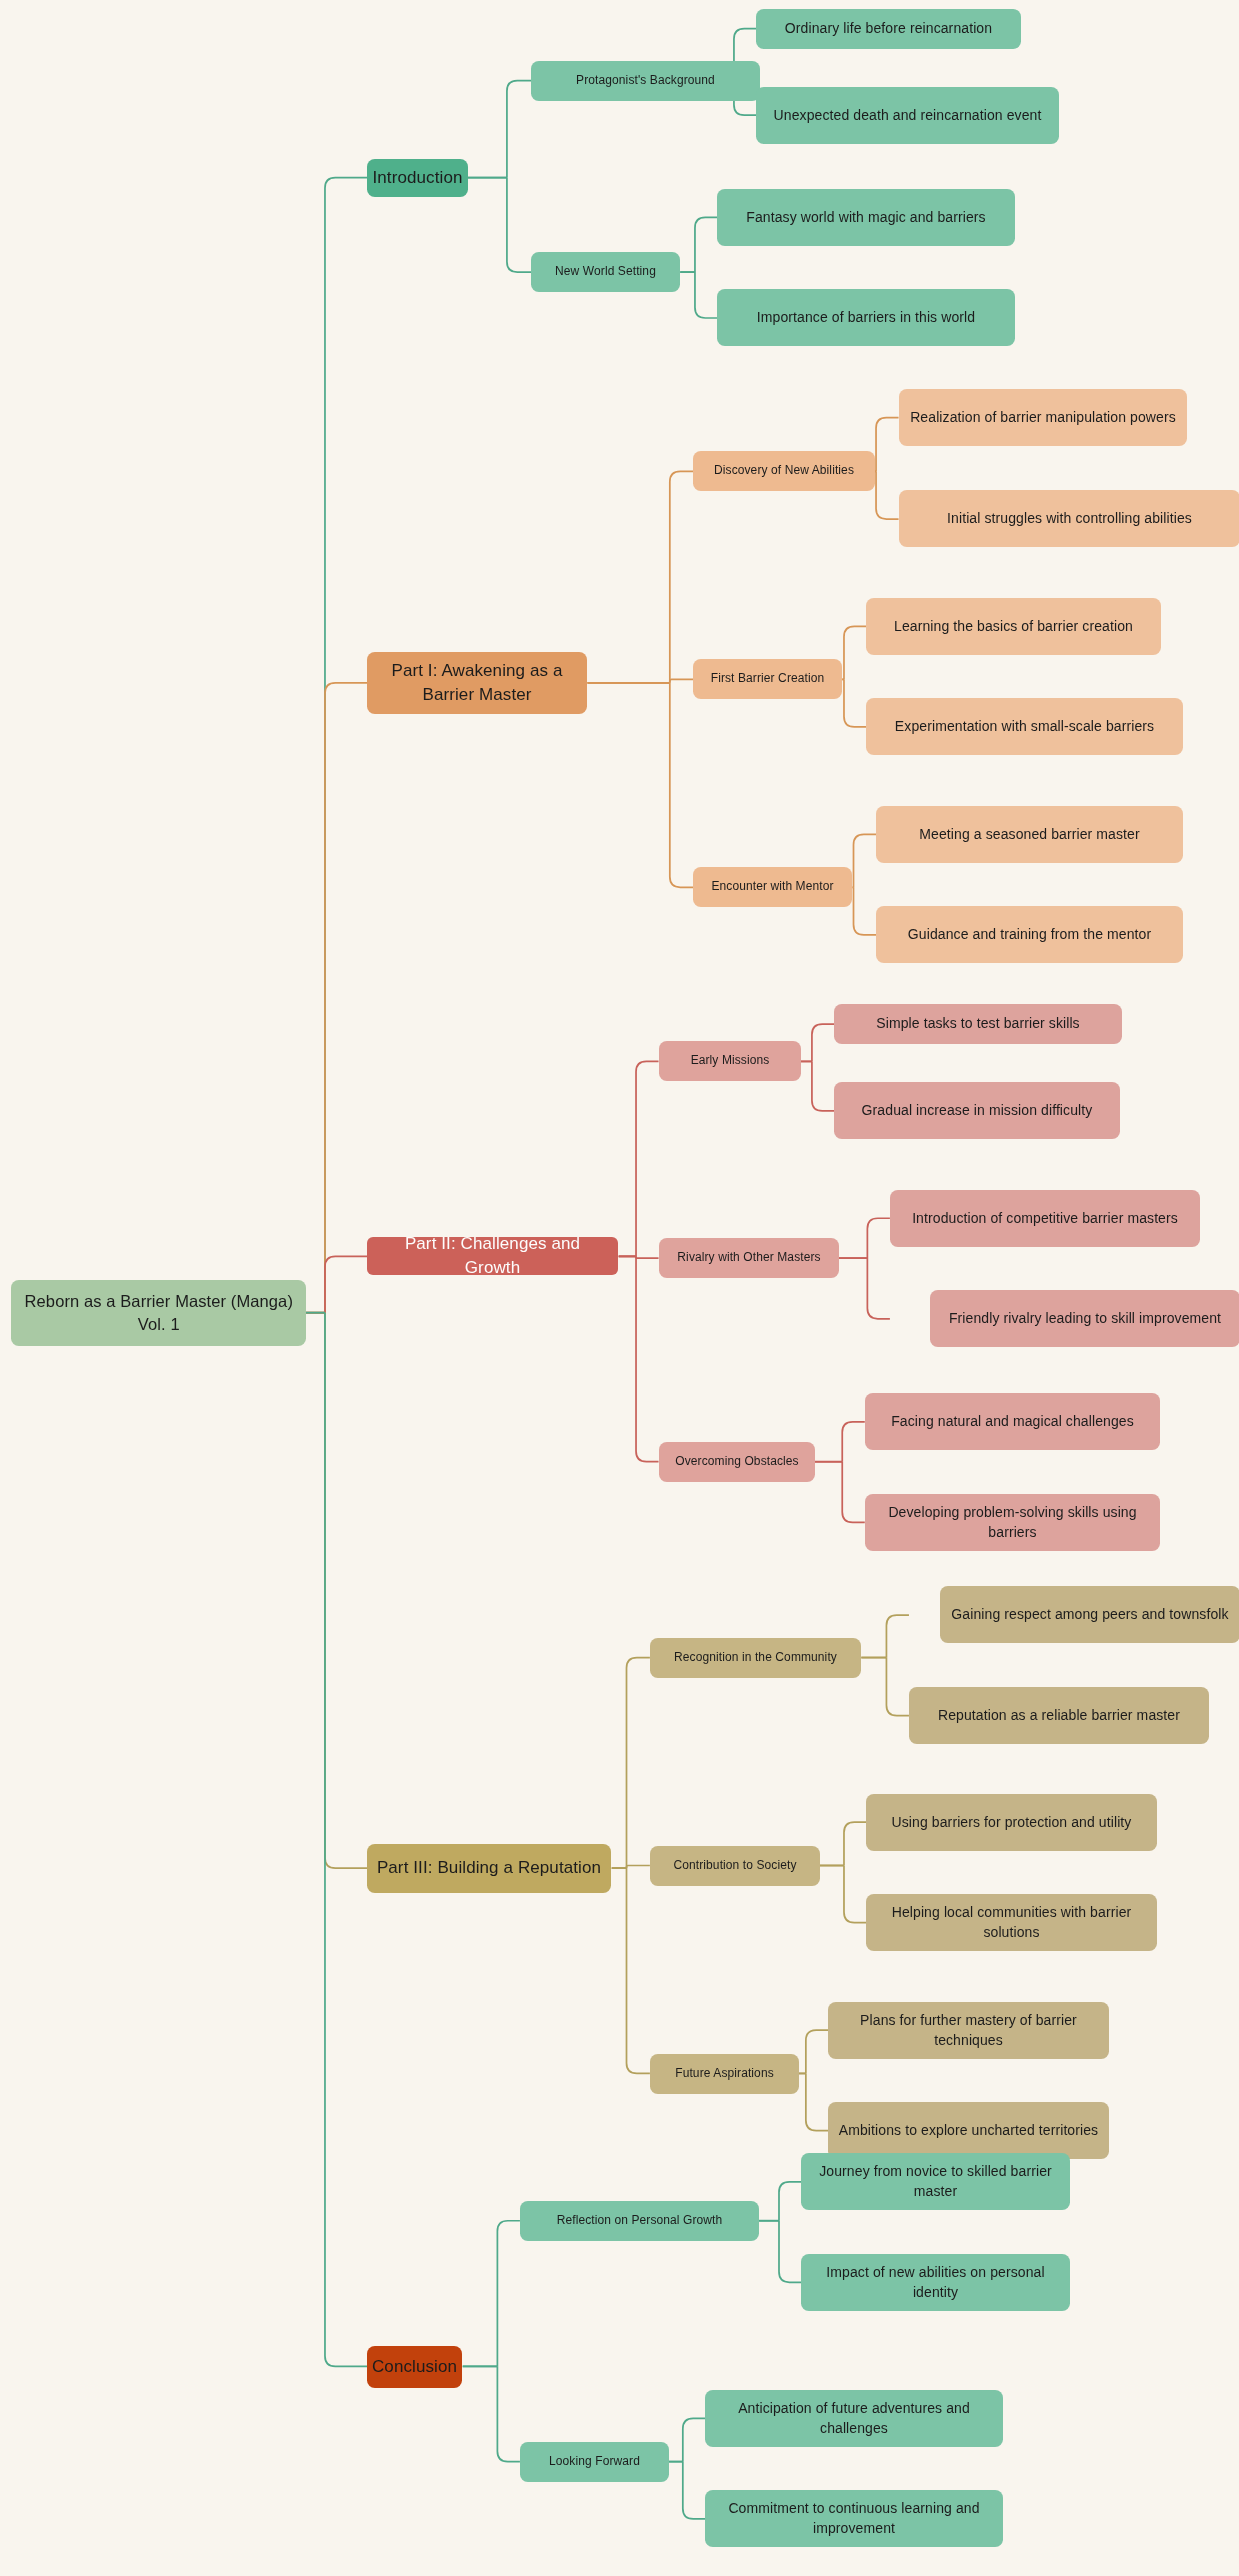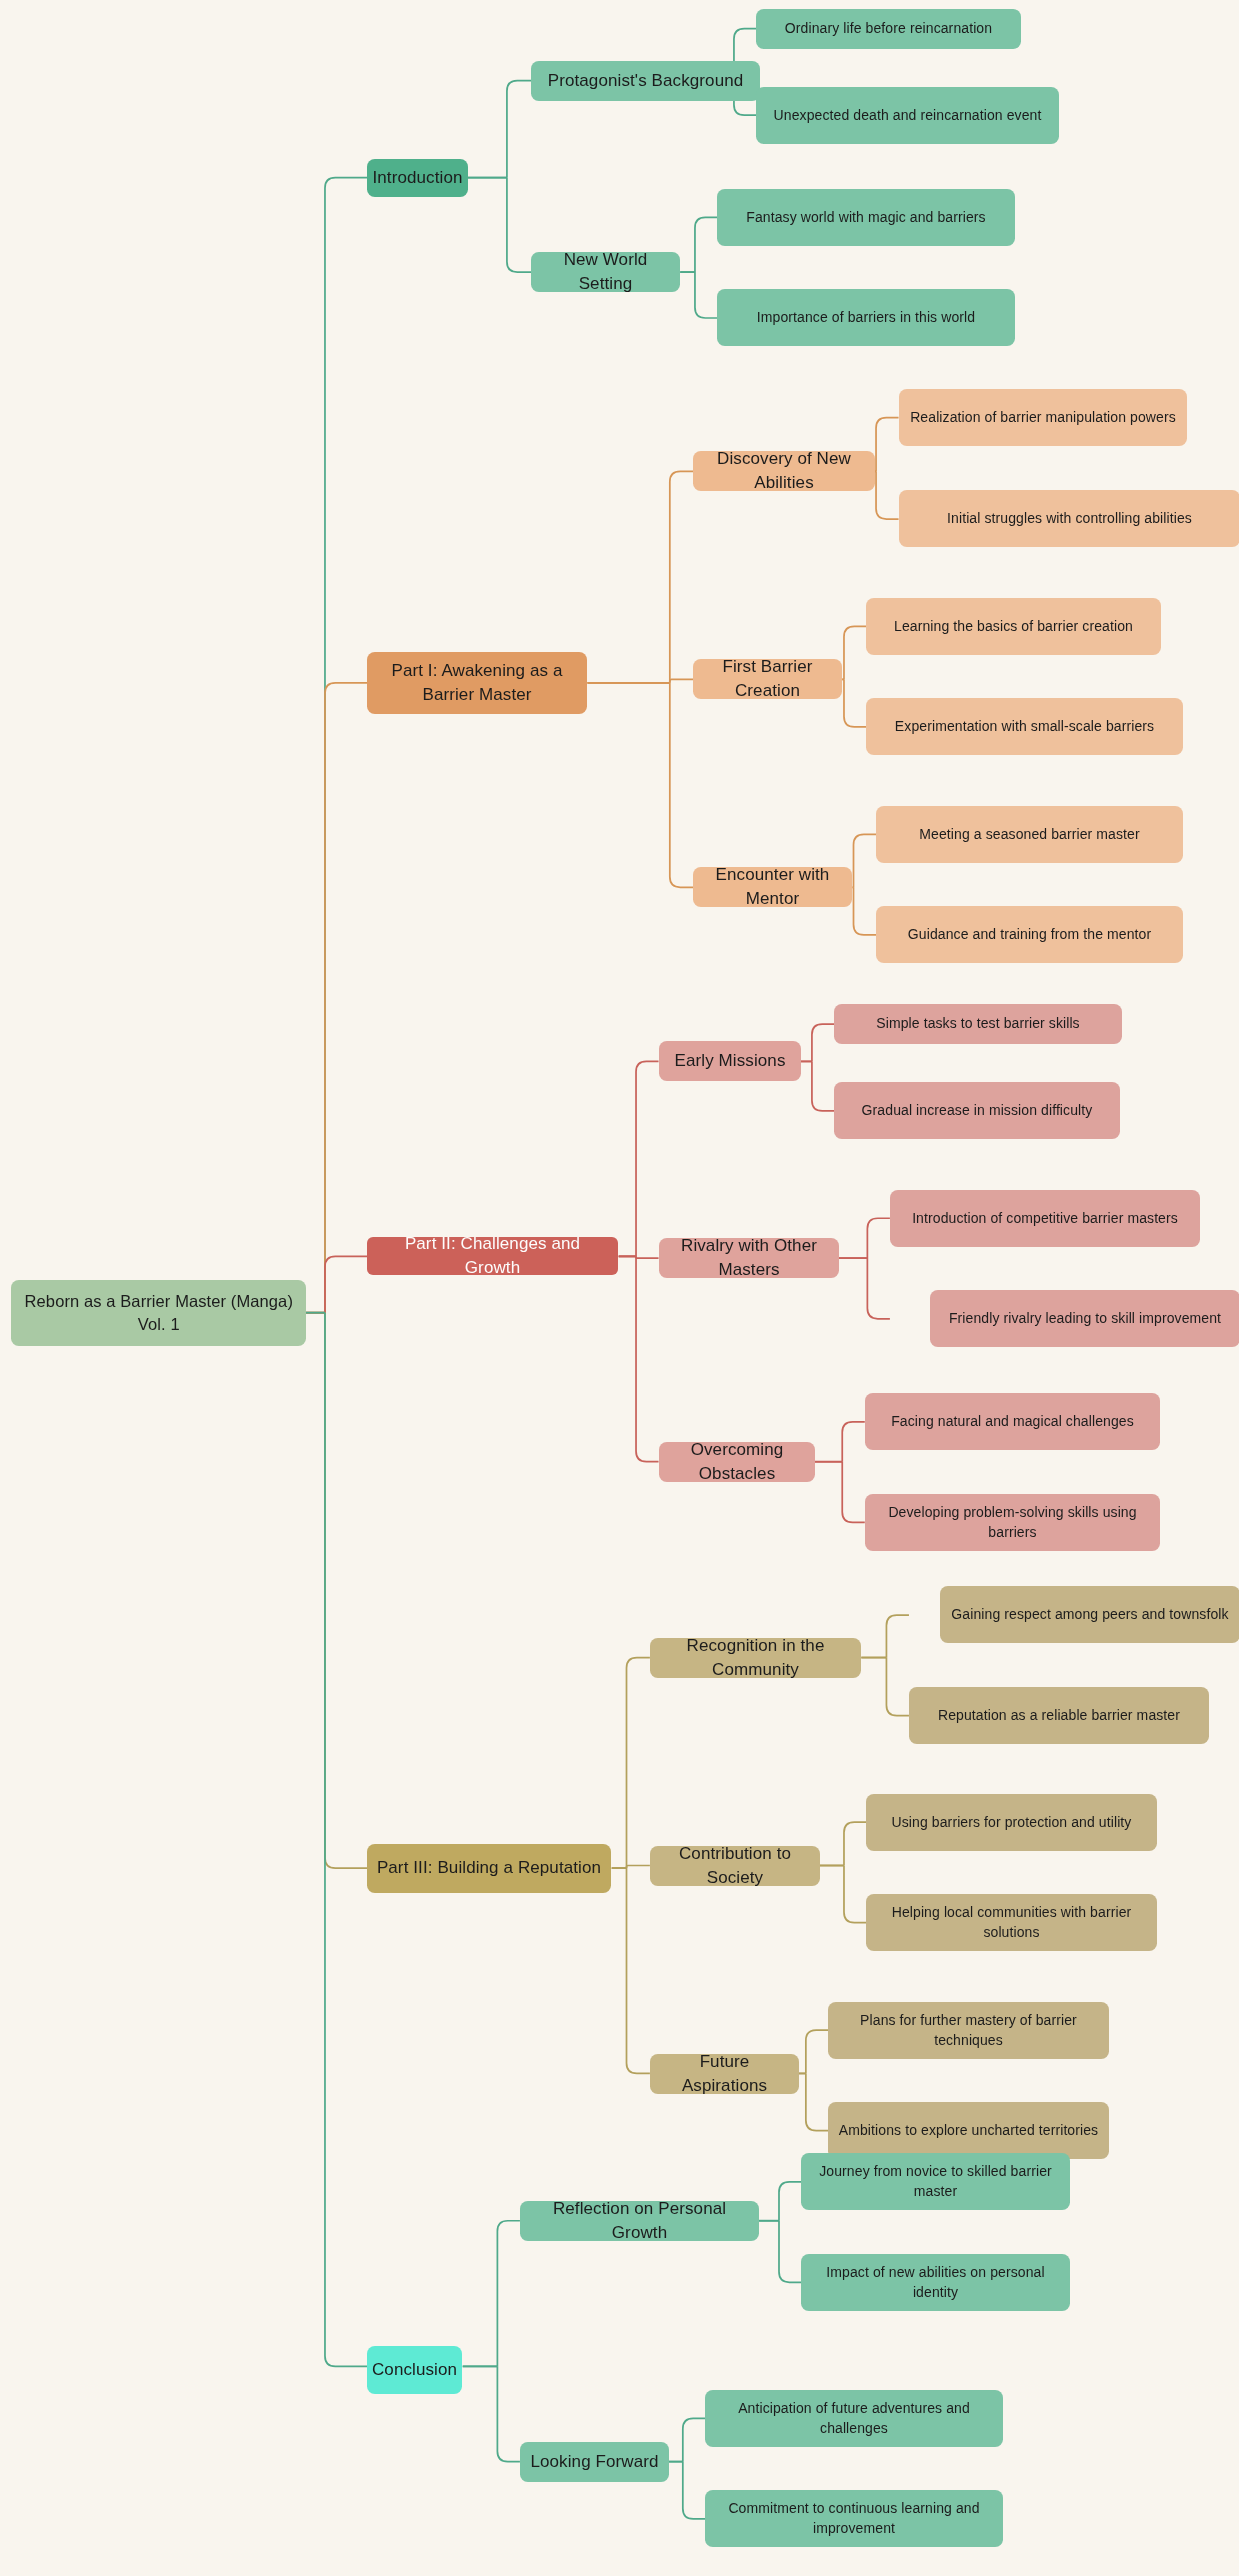--- a/index.html
+++ b/index.html
@@ -18,21 +18,21 @@
     text-align:center;
     border-radius:7.8px;
     color:#1c1c1c;
     line-height:1.42;
     padding:3.5px 8.7px;
     letter-spacing:0.1px;
   }
   .node.white{color:#fdfdfd;border-radius:6px;}
   .lvl0{font-size:16.5px;}
   .lvl1{font-size:17px;}
-  .lvl2{font-size:17px;}
+  .lvl2{font-size:12px;}
   .lvl3{font-size:14px;}
 </style>
 </head>
 <body>
 
 <div id="canvas">
   <svg id="edges" viewBox="0 0 1431 2973" width="1240" height="2576">
       <path d="M 353 1515 L 375 1515" fill="none" stroke="#4fa98a" stroke-width="2"></path>
       <path d="M 375 1515 L 375 217 Q 375 205 387 205 L 424 205" fill="none" stroke="#4fa98a" stroke-width="2"></path>
       <path d="M 540 205 L 585 205" fill="none" stroke="#4fa98a" stroke-width="2"></path>
@@ -154,21 +154,21 @@
       <div class="node lvl1" style="left: 367px; top: 1844px; width: 244px; height: 49px; background: rgb(191, 169, 96);">Part III: Building a Reputation</div>
       <div class="node lvl2" style="left: 650px; top: 1638px; width: 211px; height: 40px; background: rgb(198, 181, 132);">Recognition in the Community</div>
       <div class="node lvl3" style="left: 909px; top: 1586px; width: 300px; height: 57px; background: rgb(197, 180, 136); margin-left: 31px;">Gaining respect among peers and townsfolk</div>
       <div class="node lvl3" style="left: 909px; top: 1687px; width: 300px; height: 57px; background: rgb(197, 180, 136);">Reputation as a reliable barrier master</div>
       <div class="node lvl2" style="left: 650px; top: 1846px; width: 170px; height: 40px; background: rgb(198, 181, 132);">Contribution to Society</div>
       <div class="node lvl3" style="left: 866px; top: 1794px; width: 291px; height: 57px; background: rgb(197, 180, 136);">Using barriers for protection and utility</div>
       <div class="node lvl3" style="left: 866px; top: 1894px; width: 291px; height: 57px; background: rgb(197, 180, 136);">Helping local communities with barrier solutions</div>
       <div class="node lvl2" style="left: 650px; top: 2054px; width: 149px; height: 40px; background: rgb(198, 181, 132);">Future Aspirations</div>
       <div class="node lvl3" style="left: 828px; top: 2002px; width: 281px; height: 57px; background: rgb(197, 180, 136);">Plans for further mastery of barrier techniques</div>
       <div class="node lvl3" style="left: 828px; top: 2102px; width: 281px; height: 57px; background: rgb(197, 180, 136);">Ambitions to explore uncharted territories</div>
-      <div class="node lvl1" style="left: 367px; top: 2346px; width: 95px; height: 48px; background: #5eead4;">Conclusion</div>
+      <div class="node lvl1" style="left: 367px; top: 2346px; width: 95px; height: 42px; background: #c2410c;">Conclusion</div>
       <div class="node lvl2" style="left: 520px; top: 2201px; width: 239px; height: 40px; background: rgb(124, 196, 166);">Reflection on Personal Growth</div>
       <div class="node lvl3" style="left: 801px; top: 2153px; width: 269px; height: 57px; background: rgb(124, 196, 166);">Journey from novice to skilled barrier master</div>
       <div class="node lvl3" style="left: 801px; top: 2254px; width: 269px; height: 57px; background: rgb(124, 196, 166);">Impact of new abilities on personal identity</div>
       <div class="node lvl2" style="left: 520px; top: 2442px; width: 149px; height: 40px; background: rgb(124, 196, 166);">Looking Forward</div>
       <div class="node lvl3" style="left: 705px; top: 2390px; width: 298px; height: 57px; background: rgb(124, 196, 166);">Anticipation of future adventures and challenges</div>
       <div class="node lvl3" style="left: 705px; top: 2490px; width: 298px; height: 57px; background: rgb(124, 196, 166);">Commitment to continuous learning and improvement</div>
     </div>
 </div>
 
 

